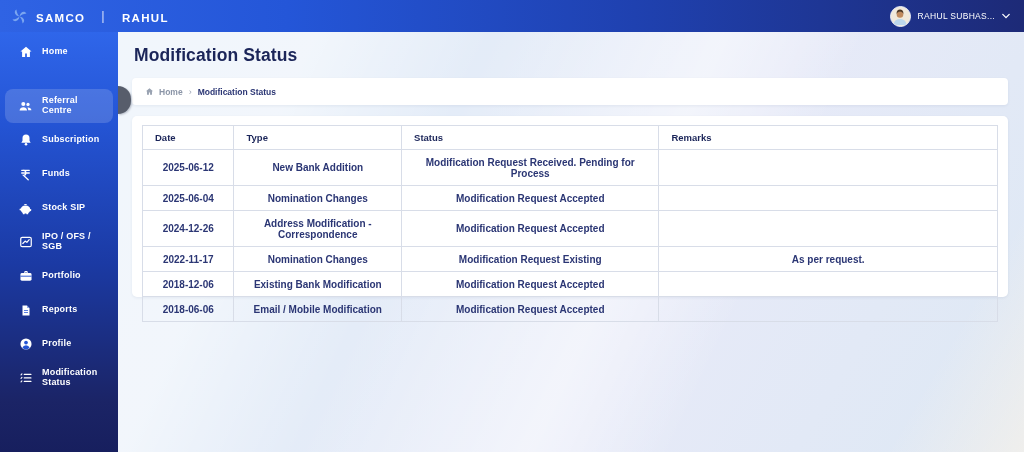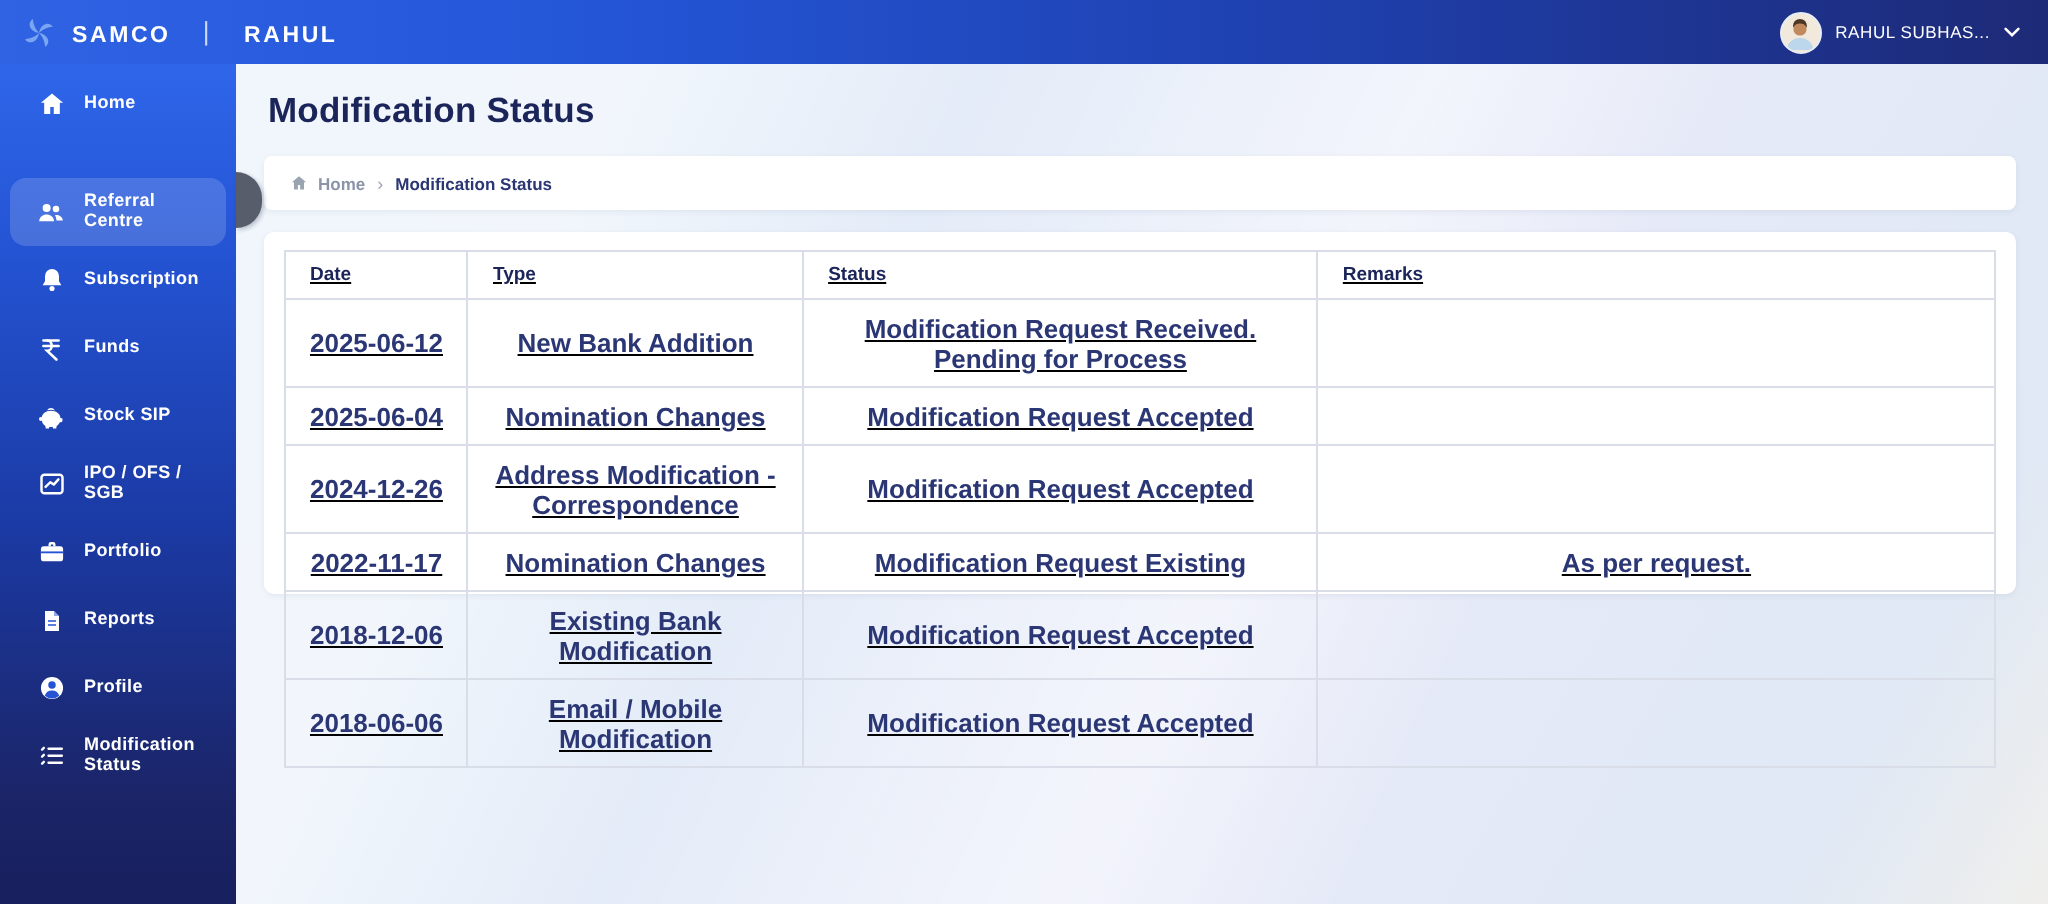--- a/index.html
+++ b/index.html
@@ -59,24 +59,24 @@
     margin-bottom:11px;
   }
   .crumb-home { color:#8b95a7; font-size:8.5px; font-weight:600; display:flex; align-items:center; gap:5px; cursor:pointer; }
   .crumb-sep { color:#9aa3b4; font-size:9px; }
   .crumb-current { color:#2b3674; font-size:8.5px; font-weight:bold; }
 
   .table-card {
     background:#fff; border-radius:5px; box-shadow:0 1px 3px rgba(30,50,100,.07);
     padding:9px 10px; height:181px;
   }
-  table { width:100%; border-collapse:collapse; table-layout:fixed;text-decoration:underline; }
+  table { width:100%; border-collapse:collapse; table-layout:fixed; }
   th, td { border:1px solid #d8dde8; color:#2b3674; }
   th { text-align:left; font-size:9.5px; font-weight:bold; color:#1b2559; padding:6px 12px; }
-  td { text-align:center; font-size:13px; font-weight:600; padding:6.5px 6px; }
+  td { text-align:center; font-size:10px; font-weight:600; padding:6.5px 6px; }
 
   svg { display:block; }
 </style>
 </head>
 <body>
 
 <div class="topbar">
   <div class="brand">
     <span>
       <svg width="19" height="19" viewBox="0 0 24 24">

